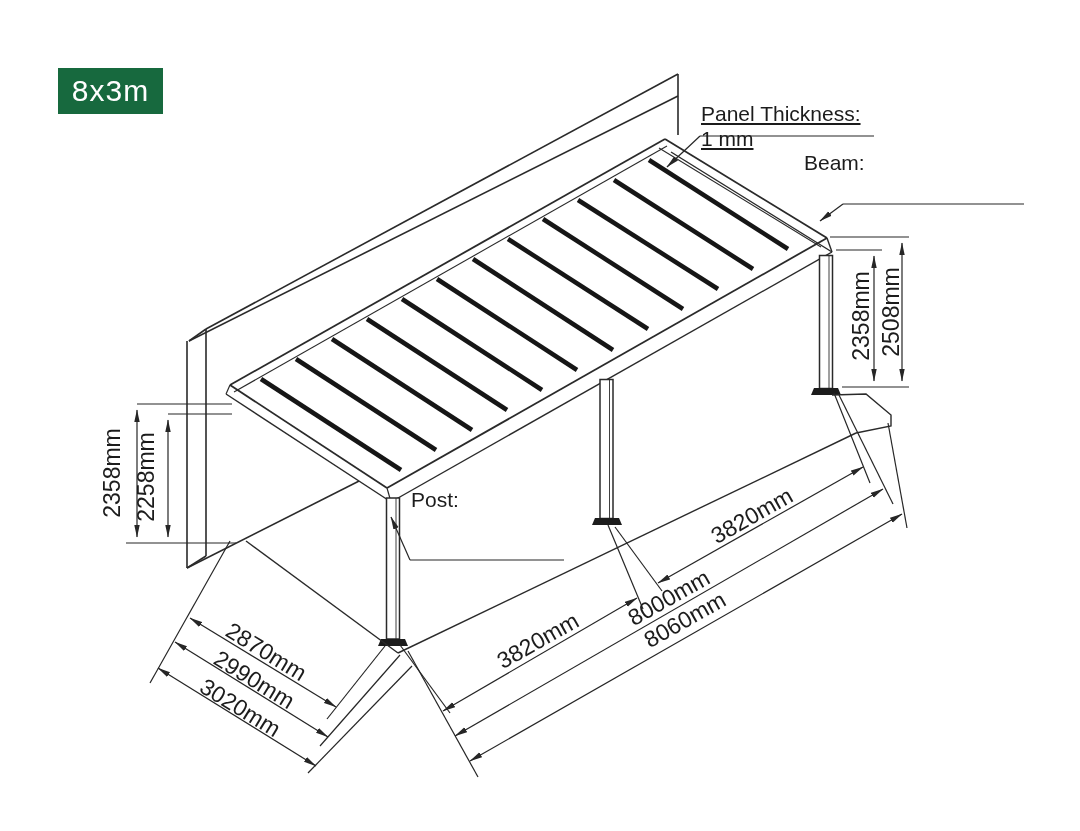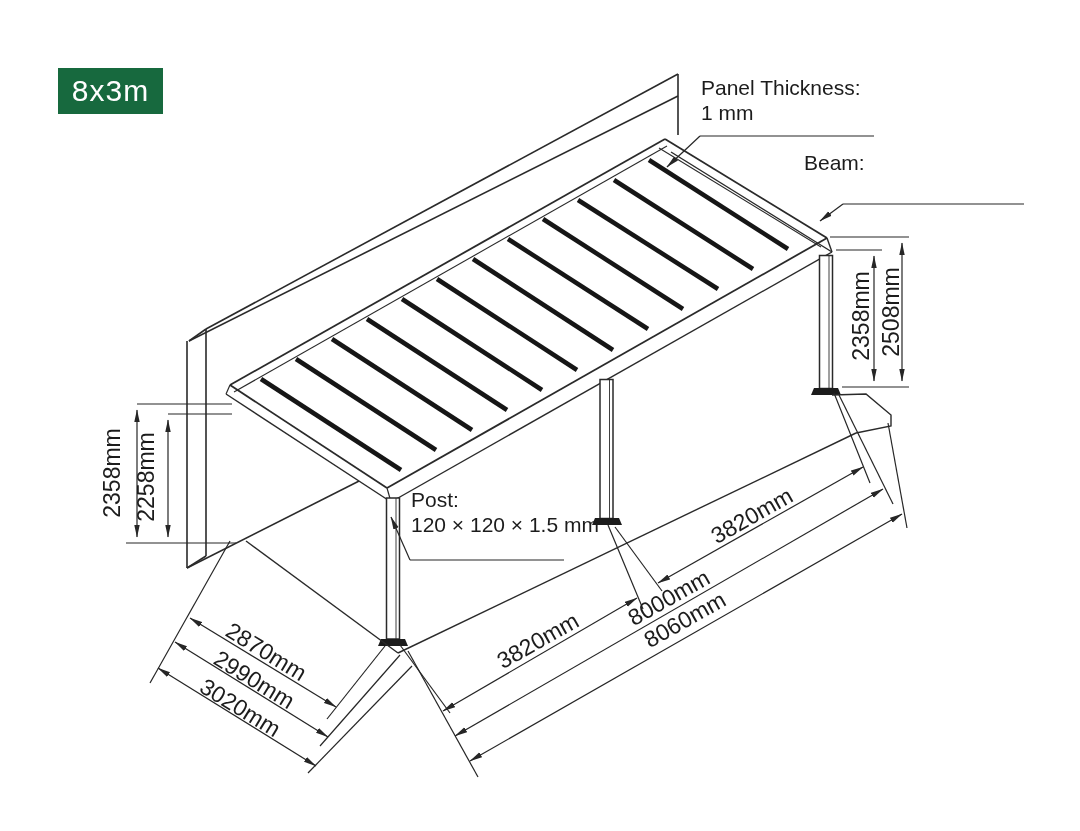--- a/index.html
+++ b/index.html
@@ -143,30 +143,29 @@
       <line x1="843" y1="193" x2="820" y2="210" marker-end="url(#arr)"></line>
       <line x1="410" y1="549" x2="564" y2="549"></line>
       <line x1="410" y1="549" x2="391" y2="506" marker-end="url(#arr)"></line>
     </g>
   </svg>
 
   <div class="badge">
     <span>8x3m</span>
   </div>
 
-  <div class="callout" style="left:701px;top:64px;">
+  <div class="callout" style="left:701px;top:90px;text-decoration:underline;">
     <div>Panel Thickness:</div>
     <div>1 mm</div>
   </div>
   <div class="callout" style="left:804px;top:139px;">
     <div>Beam:</div>
   </div>
   <div class="callout" style="left:411px;top:476px;">
     <div>Post:</div>
-    <div>120 × 120 × 1.5 mm</div>
   </div>
 
   <div class="dim-label rot-neg90" style="left:112px;top:462px;">2358mm</div>
   <div class="dim-label rot-neg90" style="left:146px;top:466px;">2258mm</div>
   <div class="dim-label rot-neg90" style="left:861px;top:305px;">2358mm</div>
   <div class="dim-label rot-neg90" style="left:891px;top:301px;">2508mm</div>
   <div class="dim-label rot-bl" style="left:266px;top:641px;">2870mm</div>
   <div class="dim-label rot-bl" style="left:254px;top:669px;">2990mm</div>
   <div class="dim-label rot-bl" style="left:240px;top:697px;">3020mm</div>
   <div class="dim-label rot-br" style="left:538px;top:630px;">3820mm</div>

